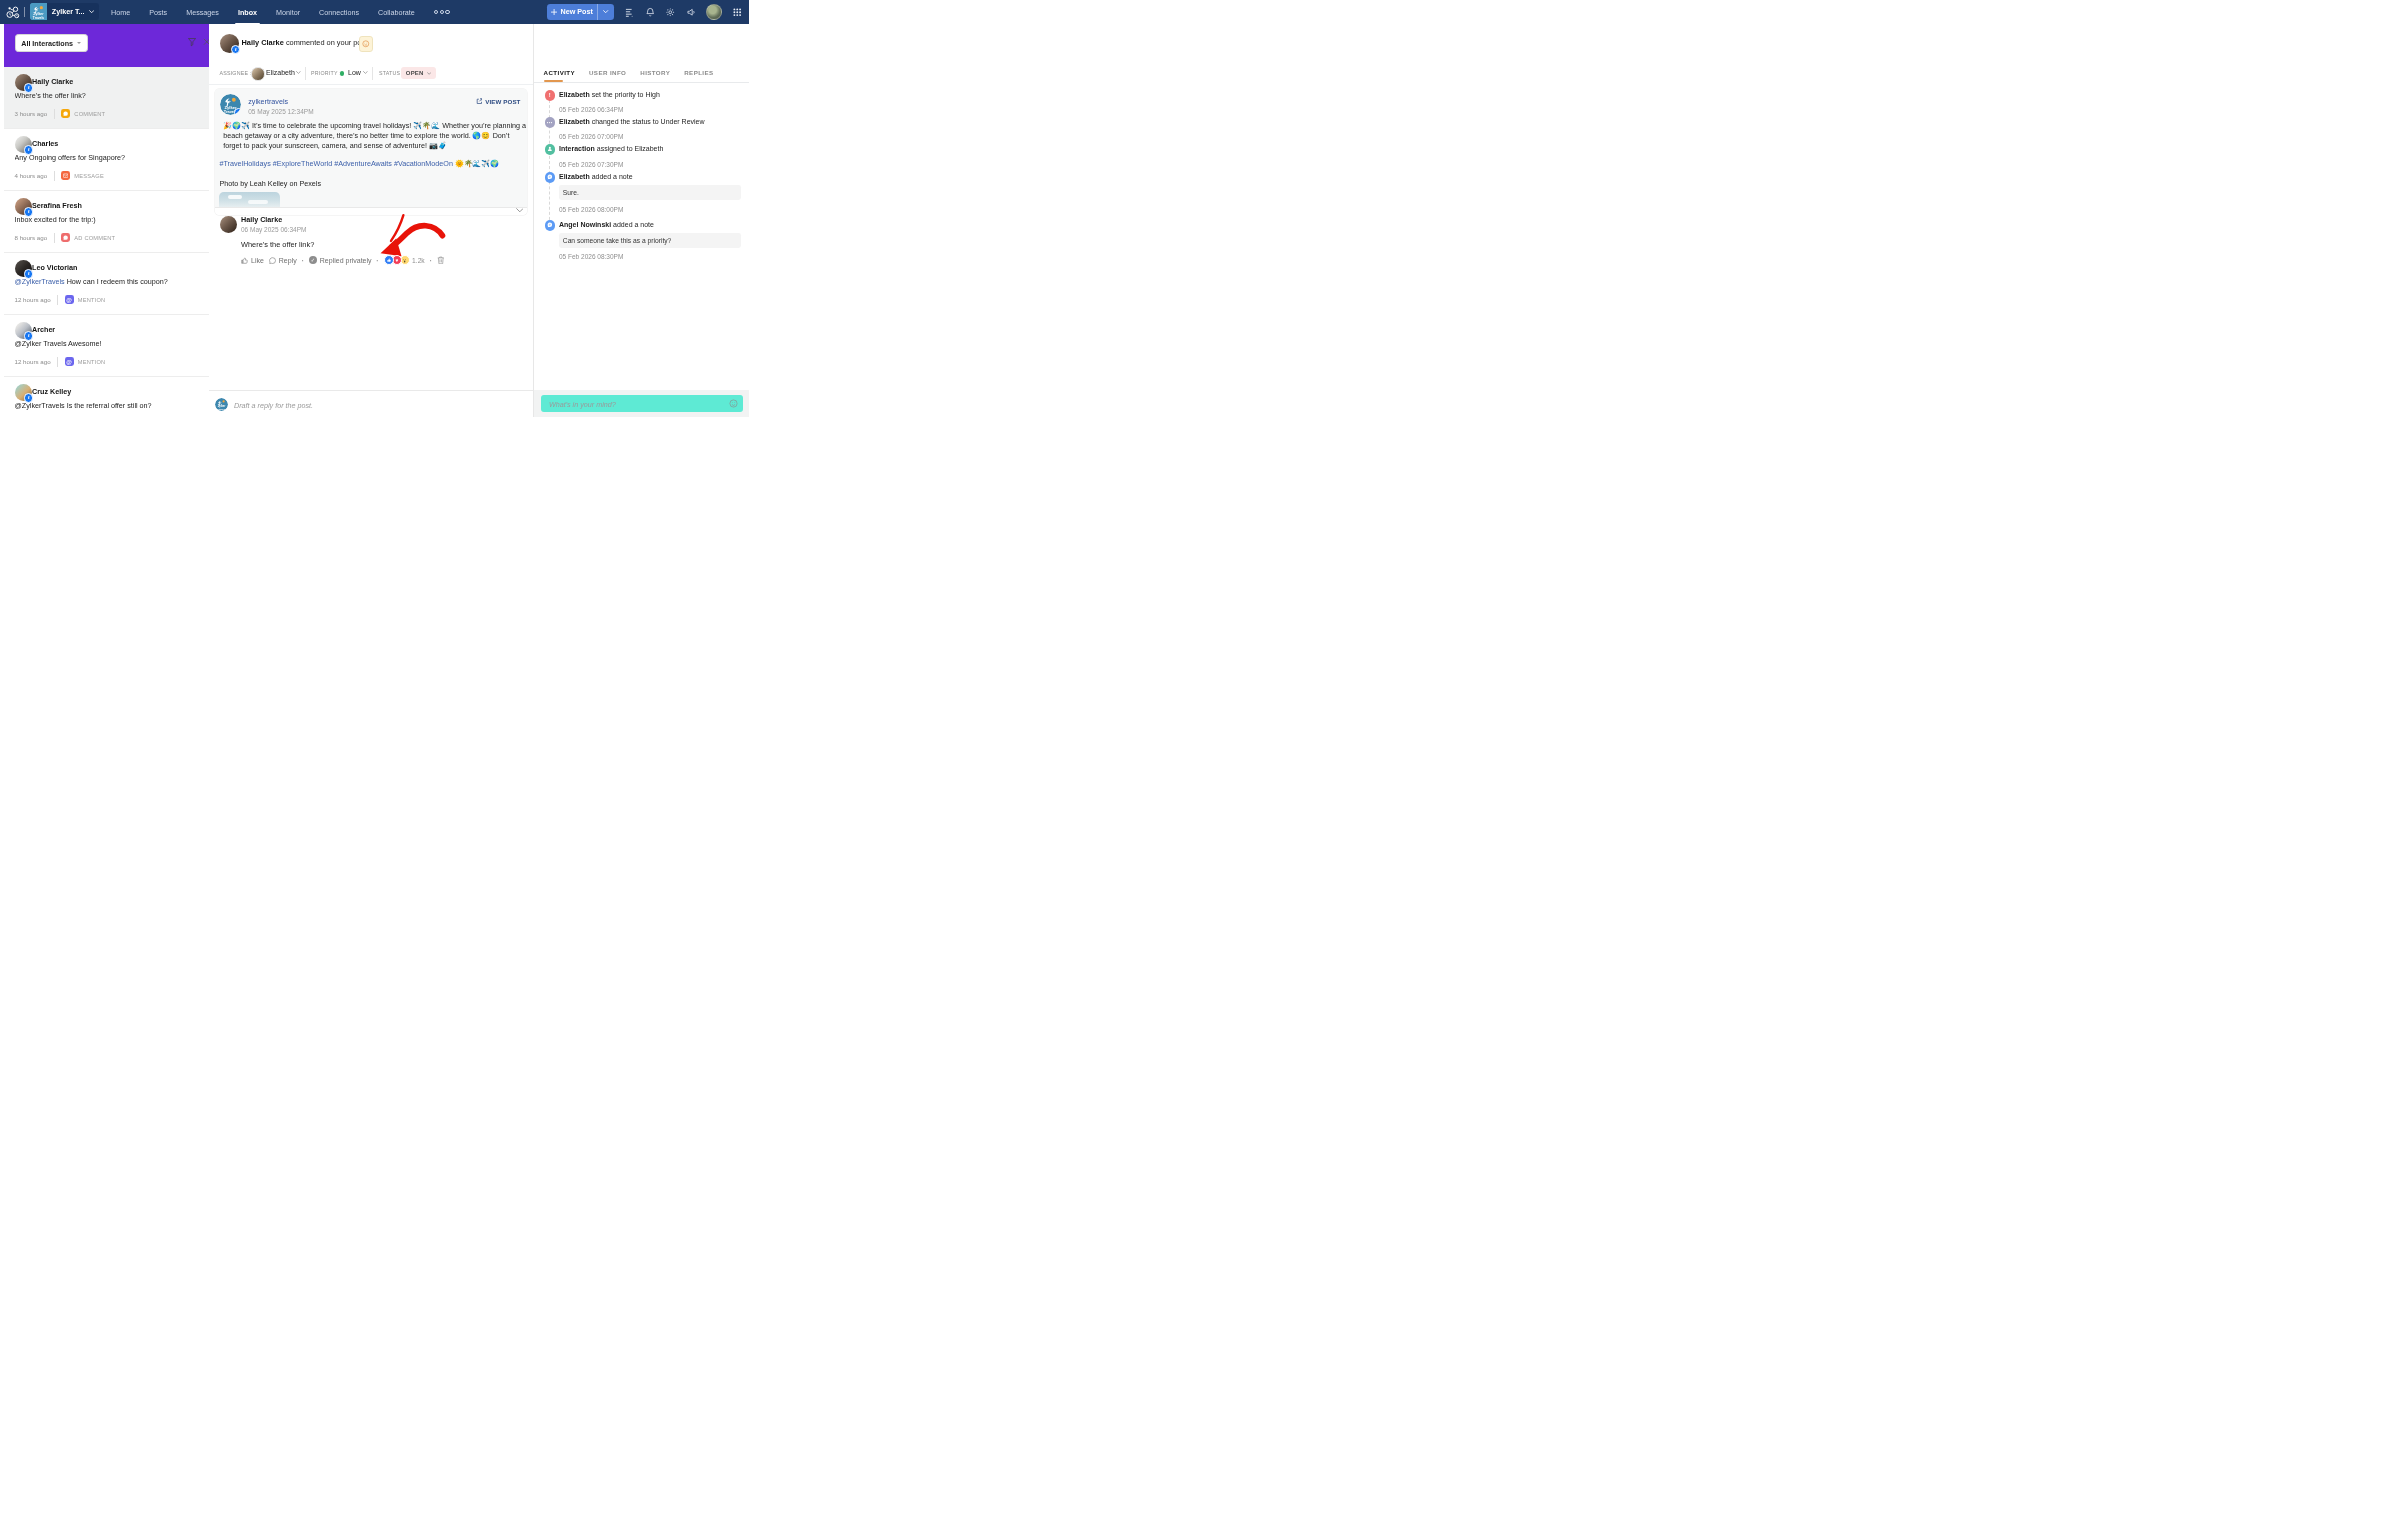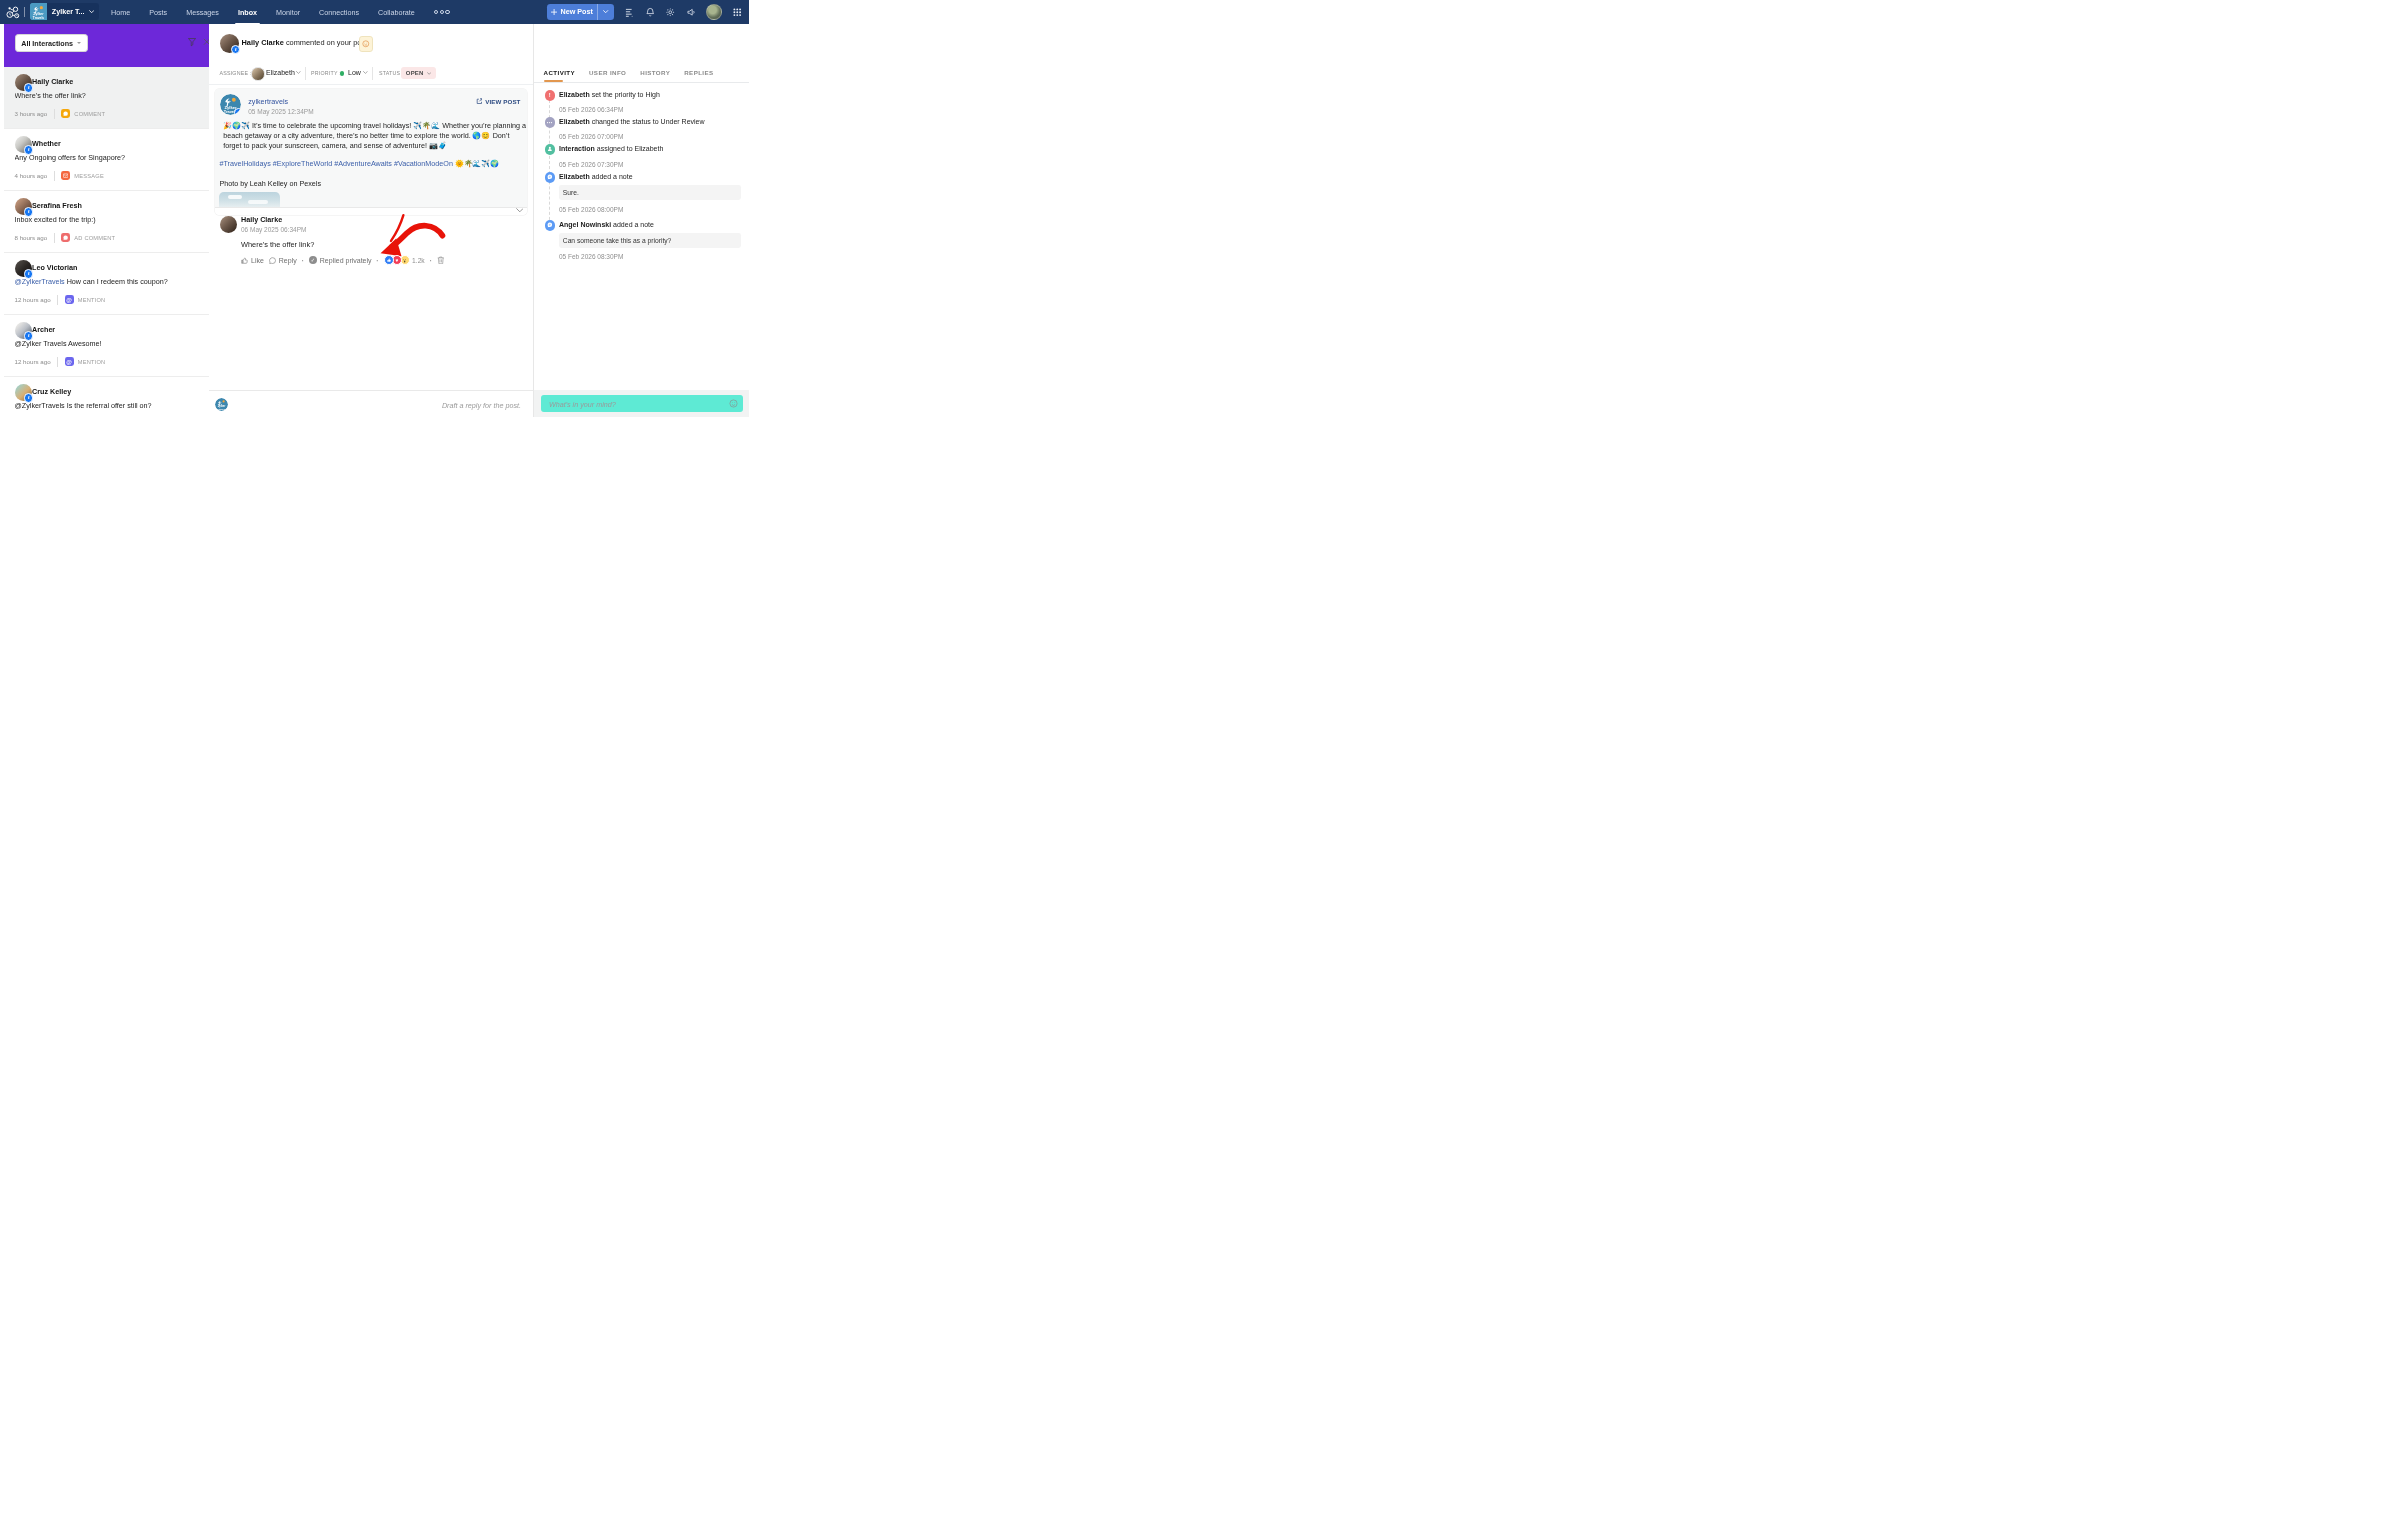--- a/index.html
+++ b/index.html
@@ -116,21 +116,21 @@
   .rx-love{background:#f33e58;z-index:2;color:#fff;font-size:4.8px;}
   .rx-wow{background:#ffd972;z-index:1;}
   .rx-count{font-size:6.7px;color:#8e8e8e;margin-left:1.9px;cursor:pointer;}
   .reactions{display:flex;align-items:center;cursor:pointer;}
   .trash{width:7.6px;height:8.6px;color:#8a8a8a;cursor:pointer;}
 
   .arrow-svg{position:absolute;left:162px;top:189px;pointer-events:none;}
 
   .reply-bar{position:absolute;left:0;top:366px;width:324px;height:27px;background:#fff;border-top:0.5px solid #e9e9e9;}
   .reply-av{position:absolute;left:6.2px;top:6.7px;width:13px;height:13px;border-radius:50%;overflow:hidden;}
-  .reply-input{position:absolute;left:23px;top:6.7px;width:287px;height:13px;border:none;outline:none;background:transparent;font-family:"Liberation Sans",sans-serif;font-size:7.2px;color:#333;text-align:right;}
+  .reply-input{position:absolute;left:23px;top:6.7px;width:287px;height:13px;border:none;outline:none;background:transparent;font-family:"Liberation Sans",sans-serif;font-size:7.2px;color:#333;}
   .reply-input::placeholder{font-style:italic;color:#9b9b9b;}
 
   
   .rpanel{position:absolute;left:533px;top:24px;width:216px;height:393px;background:#fff;border-left:0.5px solid #e7e7e7;overflow:hidden;}
   .tabs{position:absolute;left:9.6px;top:45px;display:flex;gap:14px;}
   .tab{font-size:6.2px;letter-spacing:0.4px;color:#8b8b8b;font-weight:600;cursor:pointer;}
   .tab.active{color:#141414;font-weight:700;}
   .tab-underline{position:absolute;left:9.6px;top:56px;width:19.6px;height:1.9px;background:#e2974f;border-radius:1px;}
   .tabs-sep{position:absolute;left:0;top:58px;width:216px;height:0.5px;background:#e8eaec;}
   .tl-line{position:absolute;left:15.3px;top:76px;width:0;height:125px;border-left:0.5px dashed #d9d9d9;}
@@ -286,21 +286,21 @@
             </svg>
         </span>
         <span class="s-type">COMMENT</span>
       </div>
     </div>
 
     <div class="s-item">
       <span class="s-av av-charles">
           <span class="fb-badge">f</span>
         </span>
-      <span class="s-name">Whether</span>
+      <span class="s-name">Charles</span>
       <div class="s-msg"><span>Any Ongoing offers for Singapore?</span></div>
       <div class="s-meta">
         <span class="s-time">4 hours ago</span>
         <span class="s-divider"></span>
         <span class="t-badge bg-message">
           <svg viewBox="0 0 12 12" fill="none" stroke="#fff" stroke-width="1.3">
               <rect x="1" y="2" width="10" height="8" rx="1"></rect>
               <path d="M1.5 3l4.5 4 4.5-4"></path>
             </svg>
         </span>

